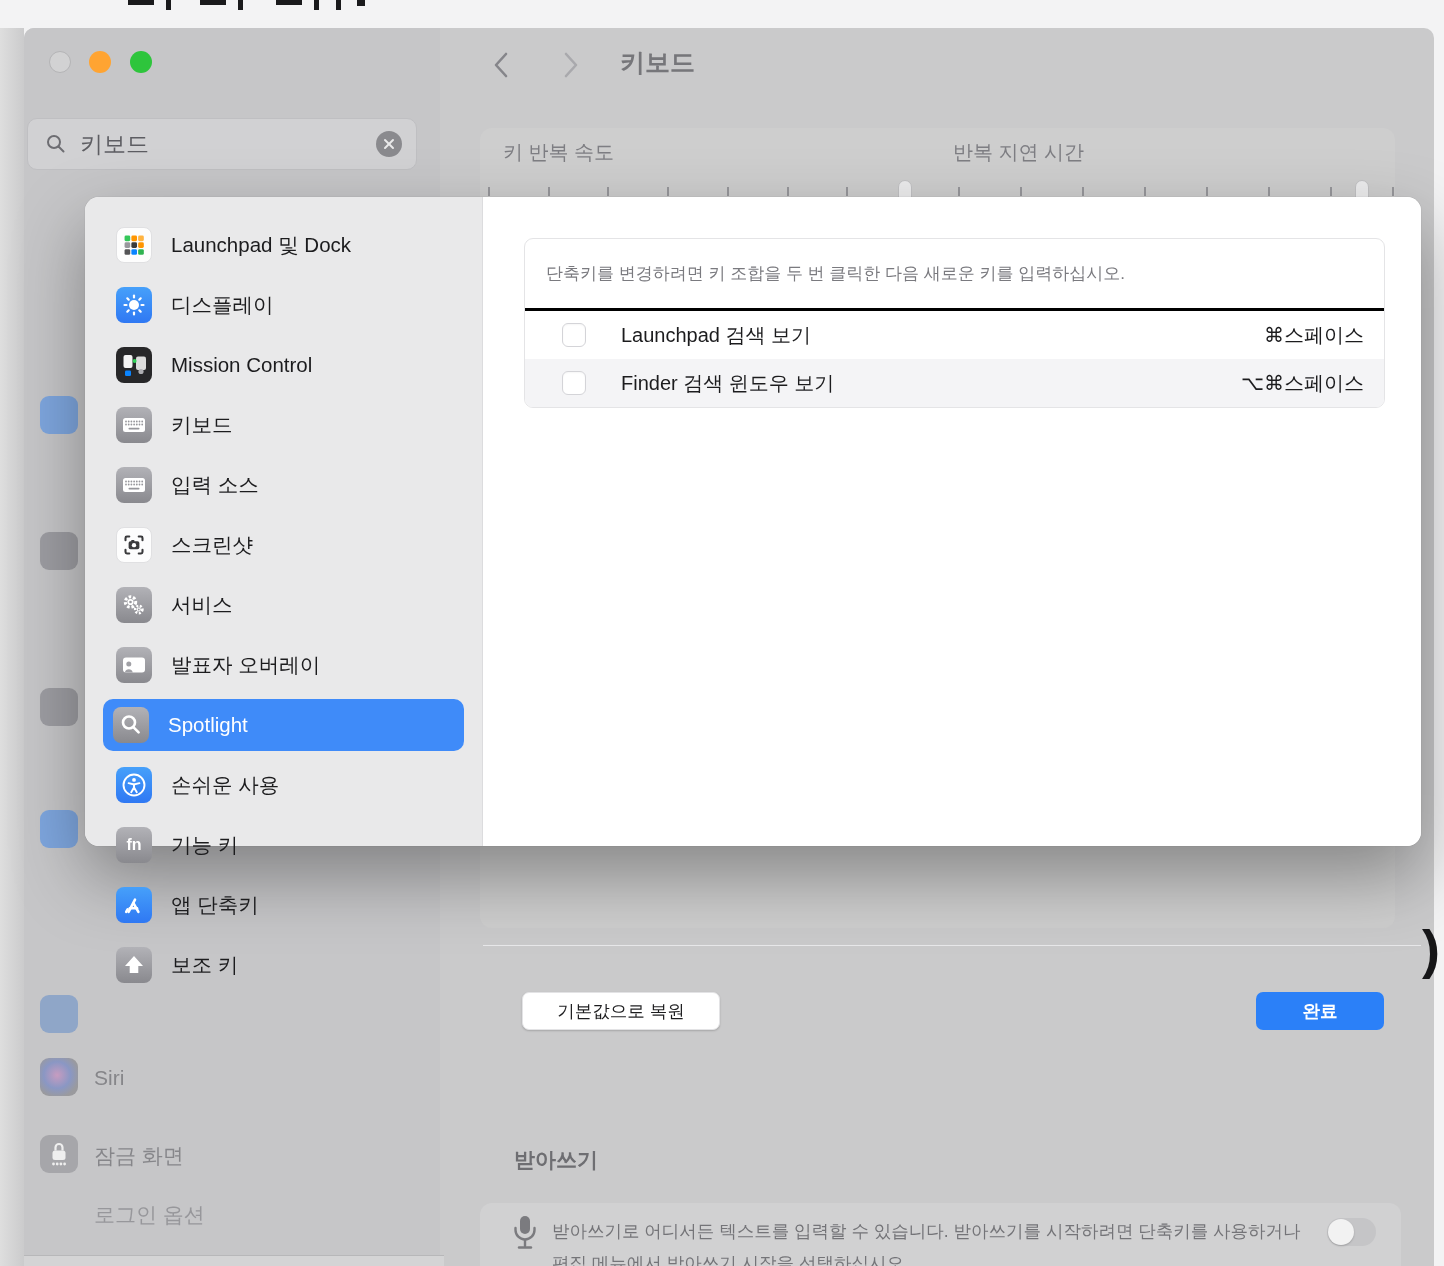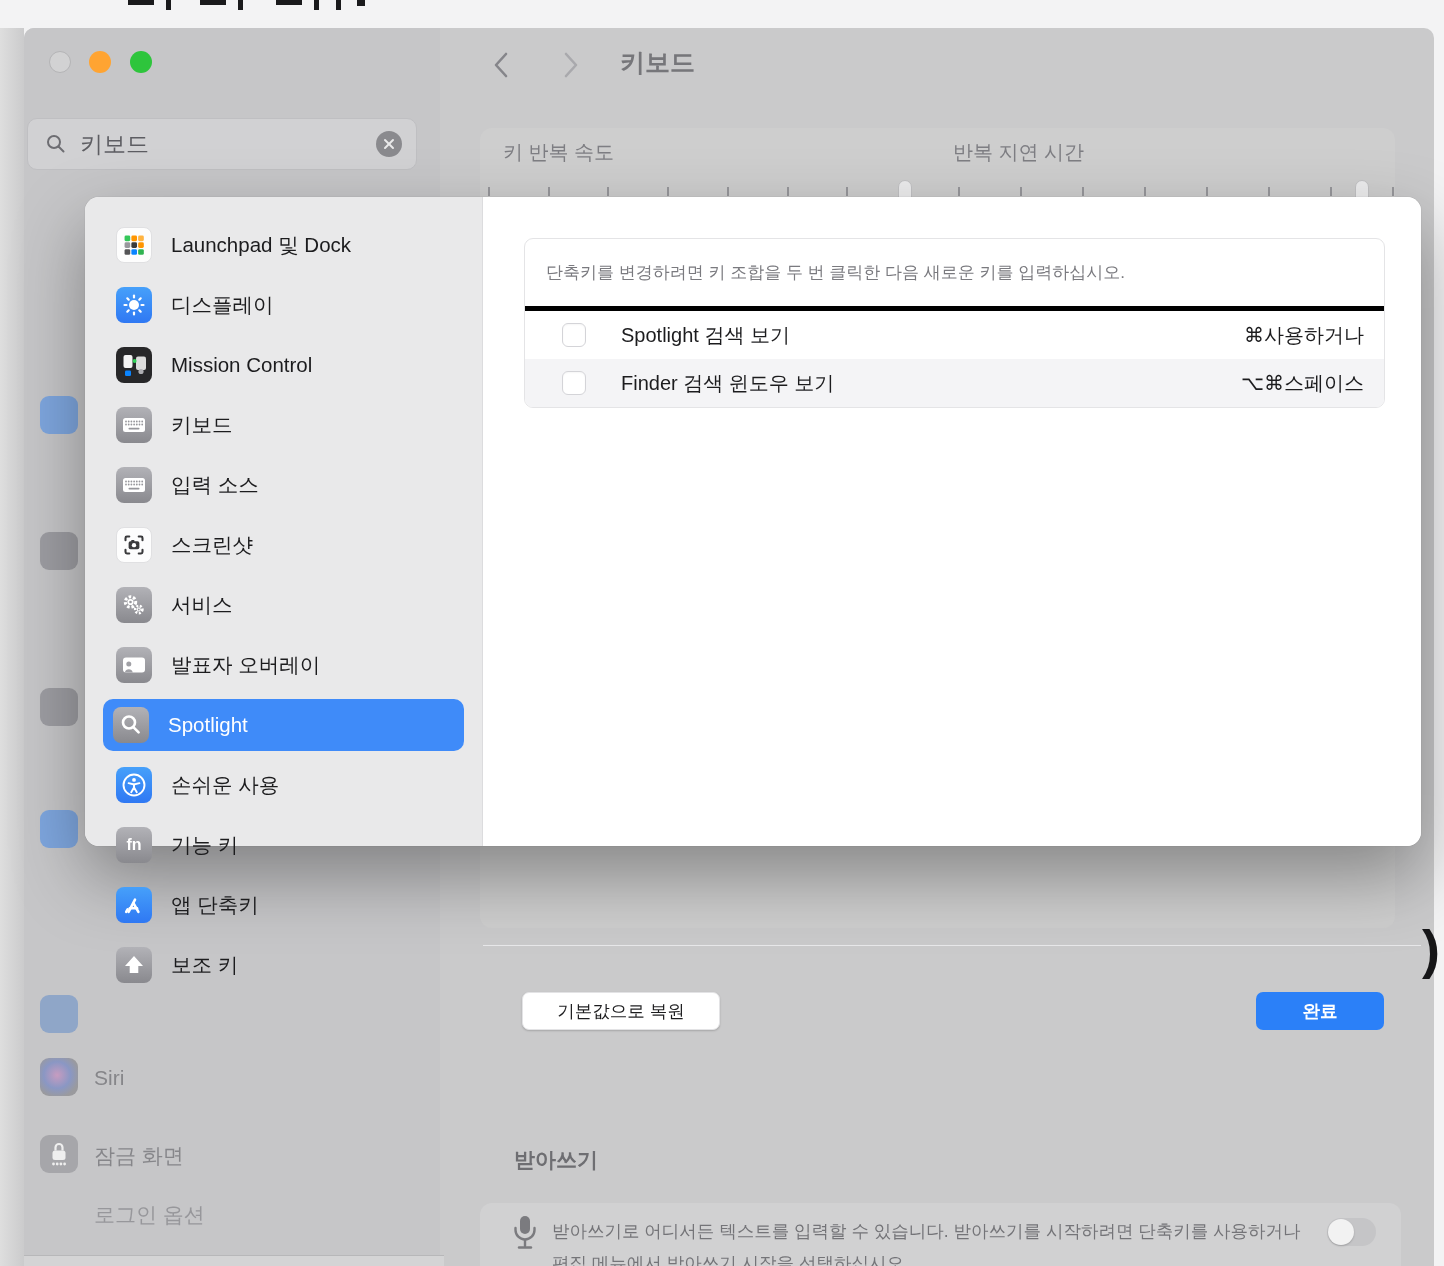--- a/index.html
+++ b/index.html
@@ -77,21 +77,21 @@
   .tile-grey  { background:linear-gradient(#b2b2b7,#89898e); }
   .tile-blue  { background:linear-gradient(#46a0fa,#2f78f3); }
   .tile-dark  { background:#272729; }
   .tile-white { background:#fdfdfd; border:1px solid #e0e0e2; }
   .fn-text { color:#fff; font-size:16px; font-weight:600; }
 
   .modal-panel { position:relative; flex:1; border-radius:0 14px 14px 0; background:#ffffff; }
   .sc-card { position:absolute; left:41px; top:41px; width:861px;
     border:1px solid #e4e4e6; border-radius:9px; overflow:hidden; background:#fff; }
   .sc-instr { height:72px; display:flex; align-items:center; padding:0 21px;
-    font-size:17px; color:#7a7a7f; border-bottom:5px solid #000000; }
+    font-size:17px; color:#7a7a7f; border-bottom:3px solid #000000; }
   .sc-row { height:48px; display:flex; align-items:center; padding:0 20px 0 37px; }
   .sc-row + .sc-row { background:#f4f4f6; }
   .checkbox { width:24px; height:24px; border-radius:6px; background:#ffffff;
     border:1px solid #d4d4d8; box-shadow:inset 0 1px 2px rgba(0,0,0,.04); flex:0 0 24px; }
   .sc-label { margin-left:35px; font-size:20px; color:#1c1c1e; }
   .sc-key { margin-left:auto; font-size:20px; color:#1c1c1e; }
 
   .footer-divider { position:absolute; left:0; right:0; top:748px; height:1px; background:#e7e7e9; }
   .btn { position:absolute; top:795px; height:38px; display:flex; align-items:center;
     justify-content:center; border-radius:7px; font-size:17.5px; }
@@ -426,22 +426,22 @@
         </div>
       </div>
 
     </div>
 
     <div class="modal-panel">
       <div class="sc-card">
         <div class="sc-instr">단축키를 변경하려면 키 조합을 두 번 클릭한 다음 새로운 키를 입력하십시오.</div>
         <div class="sc-row">
           <span class="checkbox"></span>
-          <span class="sc-label">Spotlight 검색 보기</span>
-          <span class="sc-key">⌘사용하거나</span>
+          <span class="sc-label">Launchpad 검색 보기</span>
+          <span class="sc-key">⌘스페이스</span>
         </div>
         <div class="sc-row">
           <span class="checkbox"></span>
           <span class="sc-label">Finder 검색 윈도우 보기</span>
           <span class="sc-key">⌥⌘스페이스</span>
         </div>
       </div>
 
       <div class="footer-divider"></div>
       <div class="btn btn-restore">기본값으로 복원</div>

